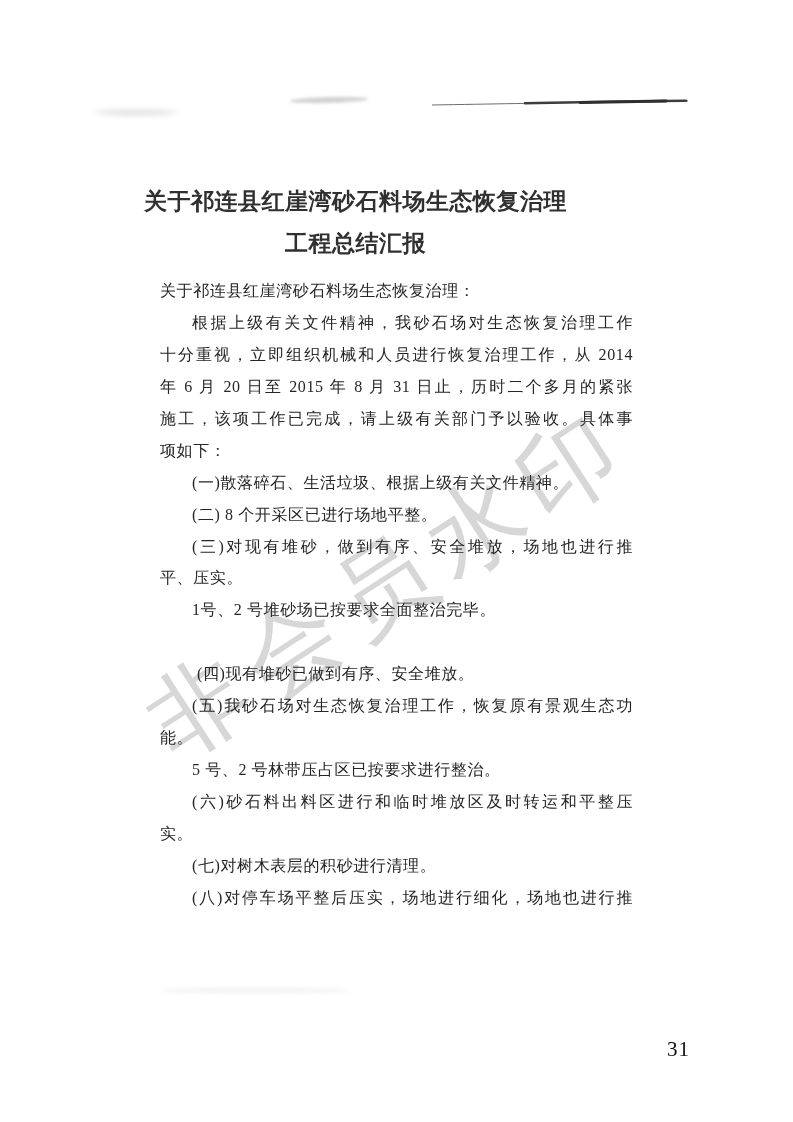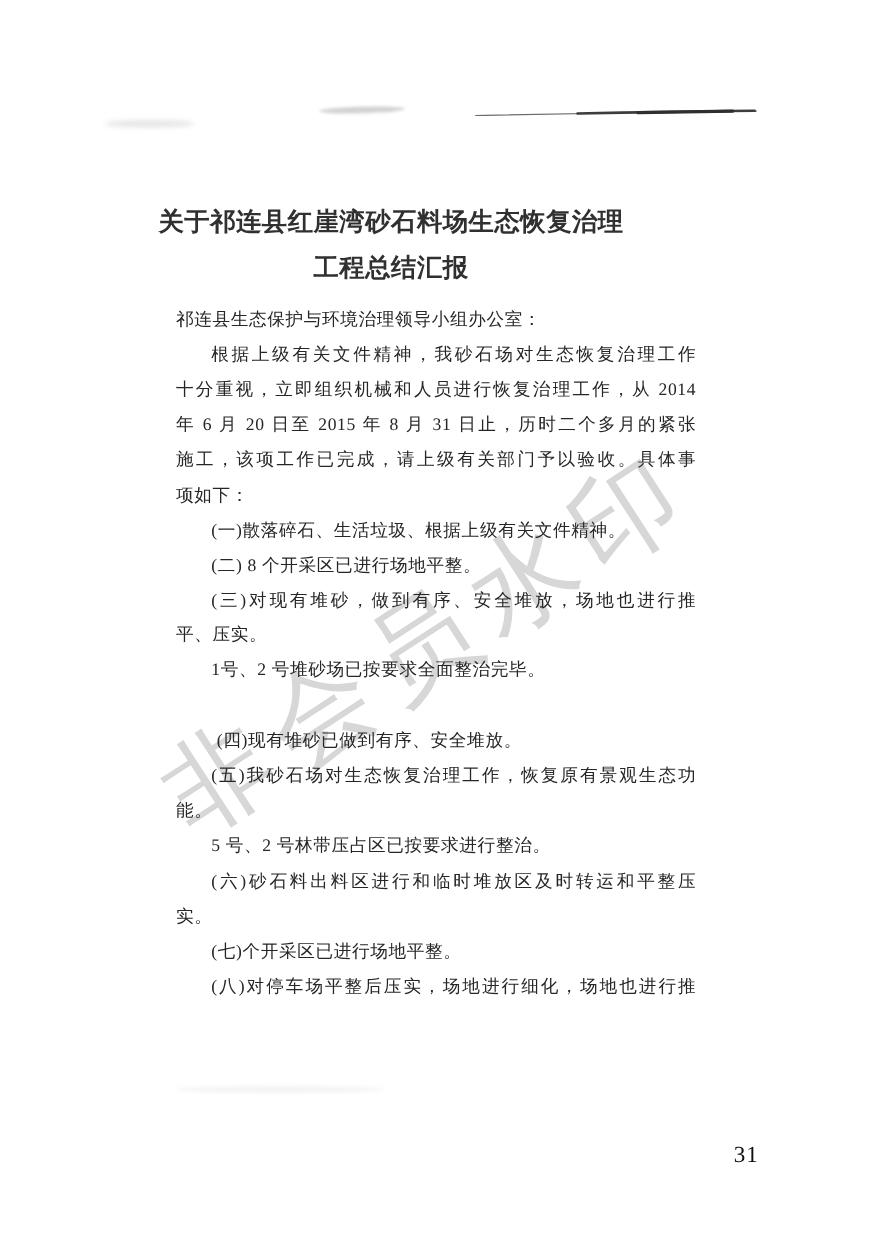--- a/index.html
+++ b/index.html
@@ -76,36 +76,36 @@
   <div class="smudge smudge-a"></div>
   <div class="smudge smudge-b"></div>
   <div class="smudge smudge-c"></div>
 
   <div class="title-block">
     <div>关于祁连县红崖湾砂石料场生态恢复治理</div>
     <div>工程总结汇报</div>
   </div>
 
   <div class="body-block">
-    <div class="bline">祁连县生态保护与环境治理领导小组办公室：</div>
+    <div class="bline">关于祁连县红崖湾砂石料场生态恢复治理：</div>
     <div class="bline indent justify">根据上级有关文件精神，我砂石场对生态恢复治理工作</div>
     <div class="bline justify">十分重视，立即组织机械和人员进行恢复治理工作，从 2014</div>
     <div class="bline justify">年 6 月 20 日至 2015 年 8 月 31 日止，历时二个多月的紧张</div>
     <div class="bline justify">施工，该项工作已完成，请上级有关部门予以验收。具体事</div>
     <div class="bline">项如下：</div>
     <div class="bline indent">(一)散落碎石、生活垃圾、根据上级有关文件精神。</div>
     <div class="bline indent">(二) 8 个开采区已进行场地平整。</div>
     <div class="bline indent justify">(三)对现有堆砂，做到有序、安全堆放，场地也进行推</div>
     <div class="bline">平、压实。</div>
     <div class="bline indent">1号、2 号堆砂场已按要求全面整治完毕。</div>
     <div class="bline indent4">(四)现有堆砂已做到有序、安全堆放。</div>
     <div class="bline indent justify">(五)我砂石场对生态恢复治理工作，恢复原有景观生态功</div>
     <div class="bline">能。</div>
     <div class="bline indent">5 号、2 号林带压占区已按要求进行整治。</div>
     <div class="bline indent justify">(六)砂石料出料区进行和临时堆放区及时转运和平整压</div>
     <div class="bline">实。</div>
-    <div class="bline indent">(七)个开采区已进行场地平整。</div>
+    <div class="bline indent">(七)对树木表层的积砂进行清理。</div>
     <div class="bline indent justify">(八)对停车场平整后压实，场地进行细化，场地也进行推</div>
   </div>
 
   <div class="page-number">31</div>
 
 </div>
 
 </body></html>

